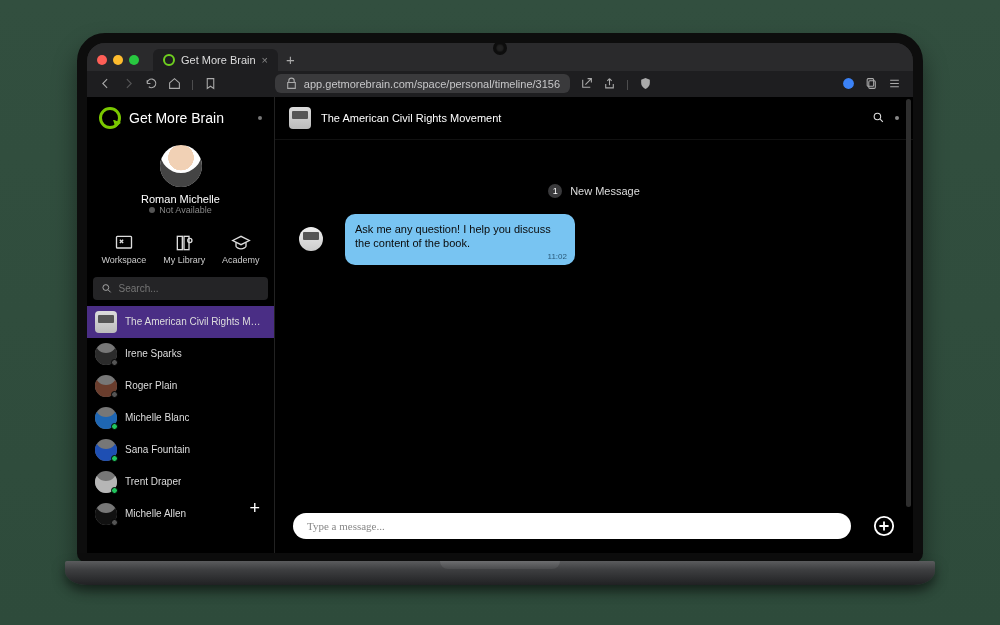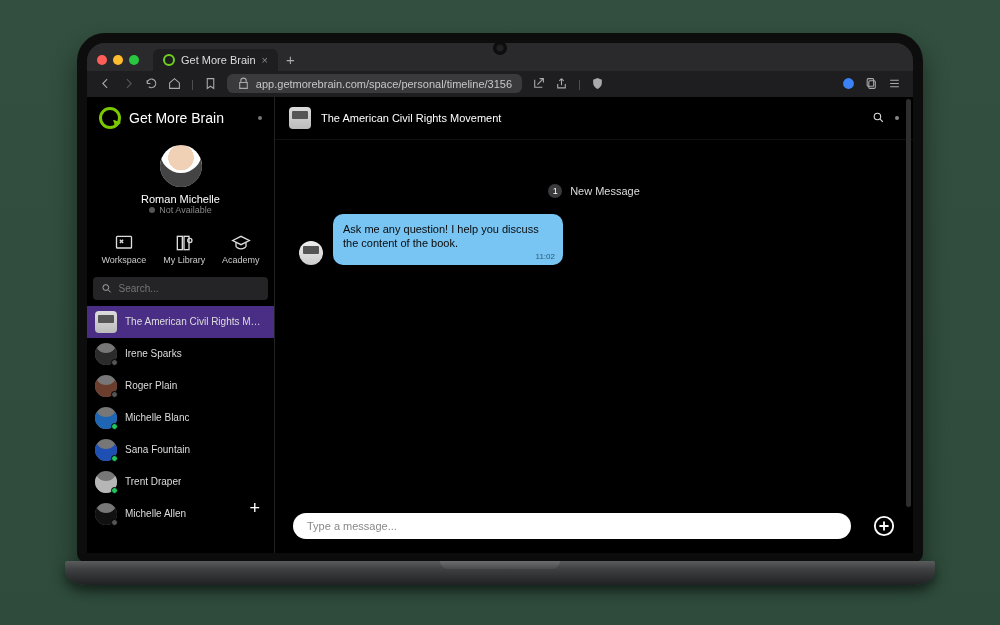--- a/index.html
+++ b/index.html
@@ -73,21 +73,21 @@
   .newtab { color:#aaa; font-size:15px; }
   .toolbar {
     display:flex; align-items:center; gap:10px;
     padding:4px 12px; height:26px;
     background:#1e1e20;
   }
   .toolbar .sp{flex:1;}
   .url {
     flex:1; background:#3a3a3c; border-radius:6px;
     padding:3px 10px; color:#c7c7c9; font-size:11px;
-    display:flex; align-items:center; gap:6px;
+    display:flex; align-items:center; gap:6px;margin-left:48px;
   }
   .ic{ width:13px; height:13px; display:inline-flex;
        align-items:center; justify-content:center; color:#aaa;}
   .ic svg{width:100%;height:100%;fill:currentColor;}
   
   .app {
     flex:1; display:flex; background:#000; color:#fff;
     min-height:0;
   }
   
@@ -170,35 +170,35 @@
   .chathdr .sp{flex:1;}
   .chathdr .ic{color:#ddd;}
   .canvas{ flex:1; padding:20px 24px 10px; position:relative; overflow:hidden;}
   .newmsg{
     display:flex; align-items:center; justify-content:center; gap:8px;
     color:#ddd; font-size:11px; margin:24px 0 16px;}
   .newmsg .badge{
     width:14px;height:14px;border-radius:50%;
     background:#3a3a3c; color:#fff; font-size:9px;
     display:flex;align-items:center;justify-content:center;}
-  .bubblewrap{display:flex;gap:10px;align-items:flex-end;}
+  .bubblewrap{display:flex;gap:22px;align-items:center;}
   .bubblewrap .av{width:24px;height:24px;border-radius:50%;
     background:linear-gradient(#eee,#ccc);position:relative;flex:0 0 24px;}
   .bubblewrap .av::after{content:"";position:absolute;inset:5px 4px 11px 4px;
     background:#555;border-radius:1px;}
   .bubble{
     background:#78c4f2; color:#0a0a0a;
     border-radius:10px; padding:8px 10px 14px;
     font-size:11px; max-width:230px; line-height:1.35;
     position:relative;
   }
   .bubble .ts{ position:absolute; right:8px; bottom:2px;
     font-size:8px; color:#2a5a7a;}
   .composer{
-    padding:10px 18px 14px; display:flex; gap:22px; align-items:center;}
+    padding:10px 18px 14px; display:flex; gap:22px; align-items:center;font-family:Liberation Serif, serif;}
   .composer .field{
     flex:1; background:#fff; border-radius:18px;
     padding:7px 14px; color:#888; font-size:11px;
   }
   .composer .plus{
     width:22px;height:22px; color:#fff;
     display:flex;align-items:center;justify-content:center;}
   .composer .plus svg{width:100%;height:100%;fill:none;stroke:#fff;stroke-width:2;}
   .scrollhint{
     position:absolute; right:2px; top:56px; bottom:46px;

